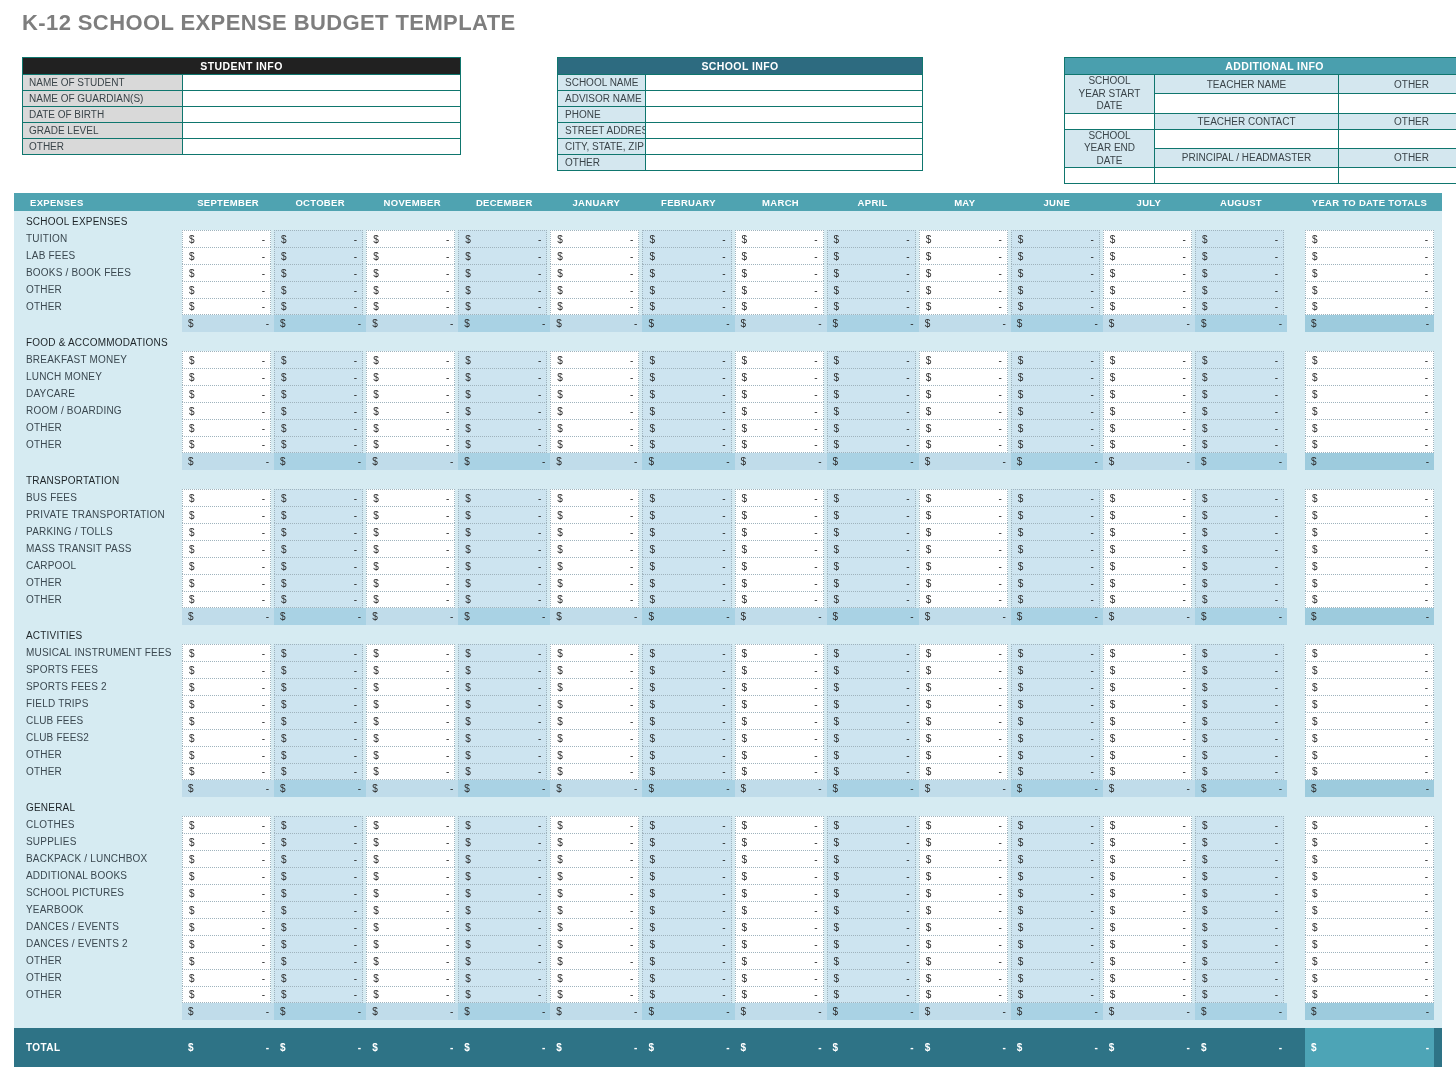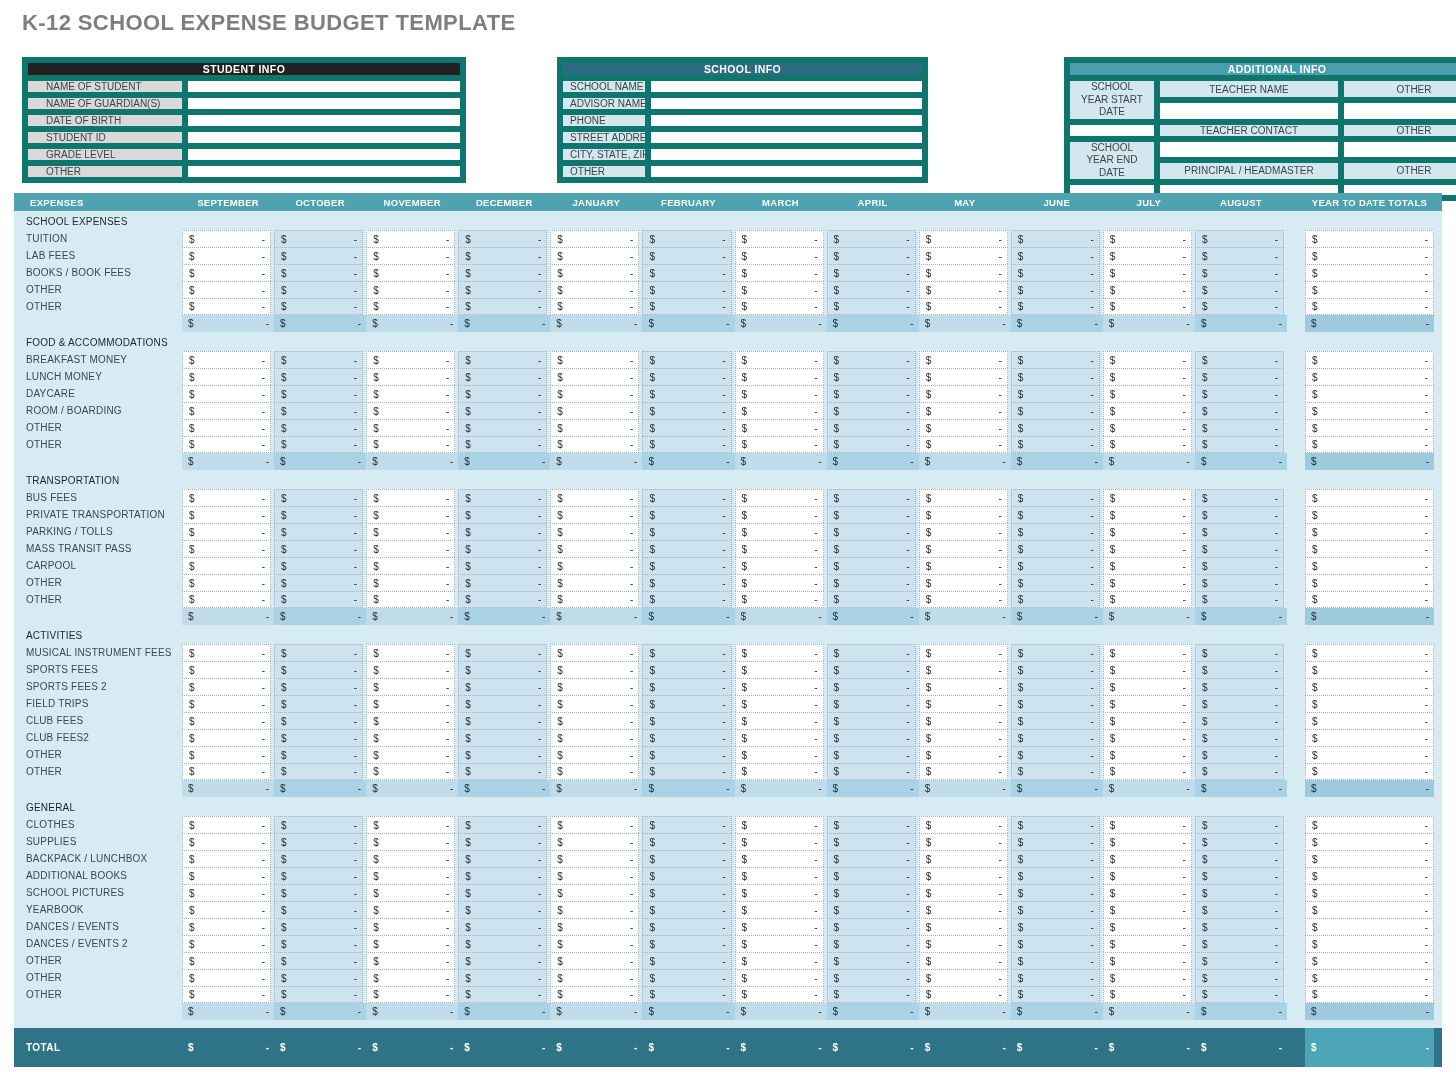--- a/index.html
+++ b/index.html
@@ -9,29 +9,29 @@
     -webkit-font-smoothing:antialiased;
   }
   .title{
     position:absolute;left:22px;top:10px;
     font-size:22px;font-weight:bold;color:var(--title-text,#7e7e7e);
     letter-spacing:0.4px;white-space:nowrap;
   }
   
   table.info{border-collapse:collapse;position:absolute;top:57px;table-layout:fixed;}
   table.info th,table.info td{
-    border:6px solid #0f766e;height:16px;font-size:10px;color:#3a4449;
+    border:1px solid #0f766e;height:16px;font-size:10px;color:#3a4449;
     padding:0;box-sizing:border-box;overflow:hidden;white-space:nowrap;
   }
   table.info th.ihead{
     color:#ffffff;font-weight:bold;text-align:center;letter-spacing:0.4px;font-size:10.5px;height:17px;
   }
   .t-student{left:22px;width:438px;}
   .t-student th.ihead{background:var(--student-header-bg,#212121);}
-  .t-student td.ilabel{background:var(--info-label-gray-bg,#d9d9d9);padding-left:18px;}
+  .t-student td.ilabel{background:var(--info-label-gray-bg,#d9d9d9);padding-left:6px;}
   .t-school{left:557px;width:365px;}
   .t-school th.ihead{background:var(--school-header-bg,#2d6b80);}
   .t-school td.ilabel{background:var(--info-label-blue-bg,#d4e7ef);padding-left:7px;}
   .t-add{left:1064px;width:420px;border-radius:24px;}
   .t-add th.ihead{background:var(--additional-header-bg,#4a9fae);}
   td.ivalue{background:#ffffff;}
   .t-add td.sidelabel{
     background:var(--info-label-blue-bg,#d4e7ef);text-align:center;
     white-space:normal;line-height:1.25;padding:0 10px;
   }
@@ -103,24 +103,20 @@
       <tr>
         <td class="ilabel">NAME OF STUDENT</td>
         <td class="ivalue"></td>
       </tr>
       <tr>
         <td class="ilabel">NAME OF GUARDIAN(S)</td>
         <td class="ivalue"></td>
       </tr>
       <tr>
         <td class="ilabel">DATE OF BIRTH</td>
-        <td class="ivalue"></td>
-      </tr>
-      <tr>
-        <td class="ilabel">STUDENT ID</td>
         <td class="ivalue"></td>
       </tr>
       <tr>
         <td class="ilabel">GRADE LEVEL</td>
         <td class="ivalue"></td>
       </tr>
       <tr>
         <td class="ilabel">OTHER</td>
         <td class="ivalue"></td>
       </tr>

